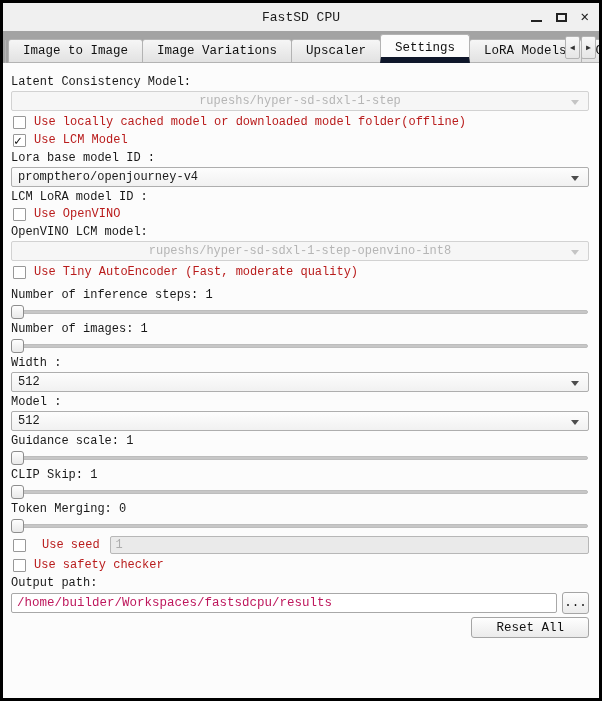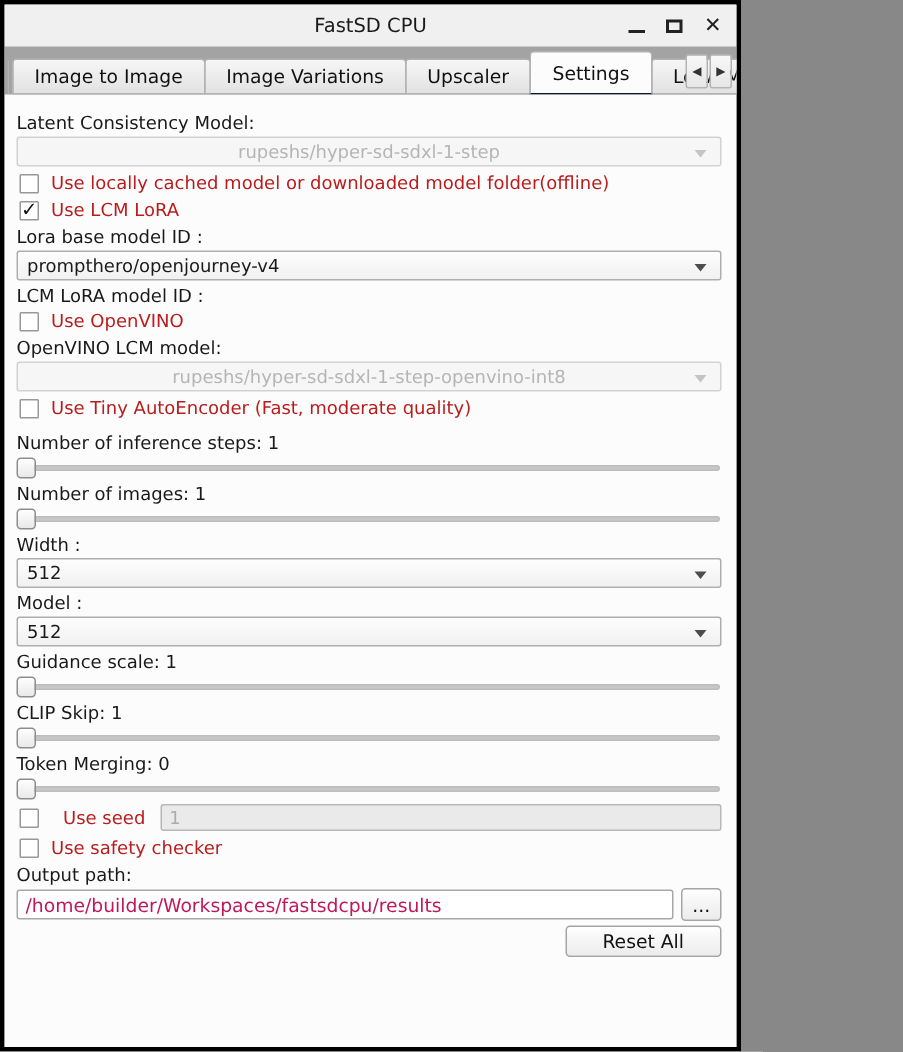--- a/index.html
+++ b/index.html
@@ -1,21 +1,21 @@
 <!DOCTYPE html>
 <html><head>
 <meta charset="utf-8">
 <style>
   * { box-sizing: border-box; margin: 0; padding: 0; }
   html,body { background:#888; }
   body { font-family:"DejaVu Sans","Liberation Sans",sans-serif; }
 
   .window {
-    width:494px; height:701px; border:3px solid #000;
-    background:#fcfcfc; overflow:hidden; position:relative;
+    width:602px; height:701px; border:3px solid #000;
+    background:#fcfcfc; overflow:hidden; position:relative;font-family:Liberation Mono, monospace;
   }
 
   
   .titlebar {
     height:28px; background:#f0f0f0; position:relative;
     display:flex; align-items:center; justify-content:center;
   }
   .titlebar .title { font-size:13px; color:#1a1a1a; }
   .win-controls {
     position:absolute; right:10px; top:0; height:100%;
@@ -37,21 +37,21 @@
     border-top-right-radius:3px; margin-right:2px;
   }
   .tab {
     height:24px; line-height:22px; padding:0 14px; font-size:12.5px; color:#111;
     background:linear-gradient(#f6f6f6,#e2e2e2);
     border:1px solid #b3b3b3; border-top-left-radius:3px; border-top-right-radius:3px;
     margin-right:-1px; white-space:nowrap; cursor:default;
   }
   .tab.active {
     height:29px; line-height:27px; background:#fcfcfc;
-    border-bottom:1px solid #0f172a; position:relative; z-index:2;
+    border-bottom:6px solid #0f172a; position:relative; z-index:2;
   }
   .tab-scrollers {
     position:absolute; right:3px; bottom:4px; display:flex; gap:1px;
   }
   .scroll-btn {
     width:15px; height:23px; background:linear-gradient(#f8f8f8,#e6e6e6);
     border:1px solid #b3b3b3; border-radius:2px; font-size:8px; color:#333;
     display:flex; align-items:center; justify-content:center; cursor:default;
   }
 
@@ -158,21 +158,21 @@
       <span class="arrow"></span>
     </div>
 
     <div class="cbrow">
       <span class="cbox"></span>
       <span class="cblabel">Use locally cached model or downloaded model folder(offline)</span>
     </div>
 
     <div class="cbrow">
       <span class="cbox checked"></span>
-      <span class="cblabel">Use LCM LoRA</span>
+      <span class="cblabel">Use LCM Model</span>
     </div>
 
     <div class="lbl">Lora base model ID :</div>
     <div class="combo">
       <span class="val">prompthero/openjourney-v4</span>
       <span class="arrow"></span>
     </div>
 
     <div class="lbl">LCM LoRA model ID :</div>
 

